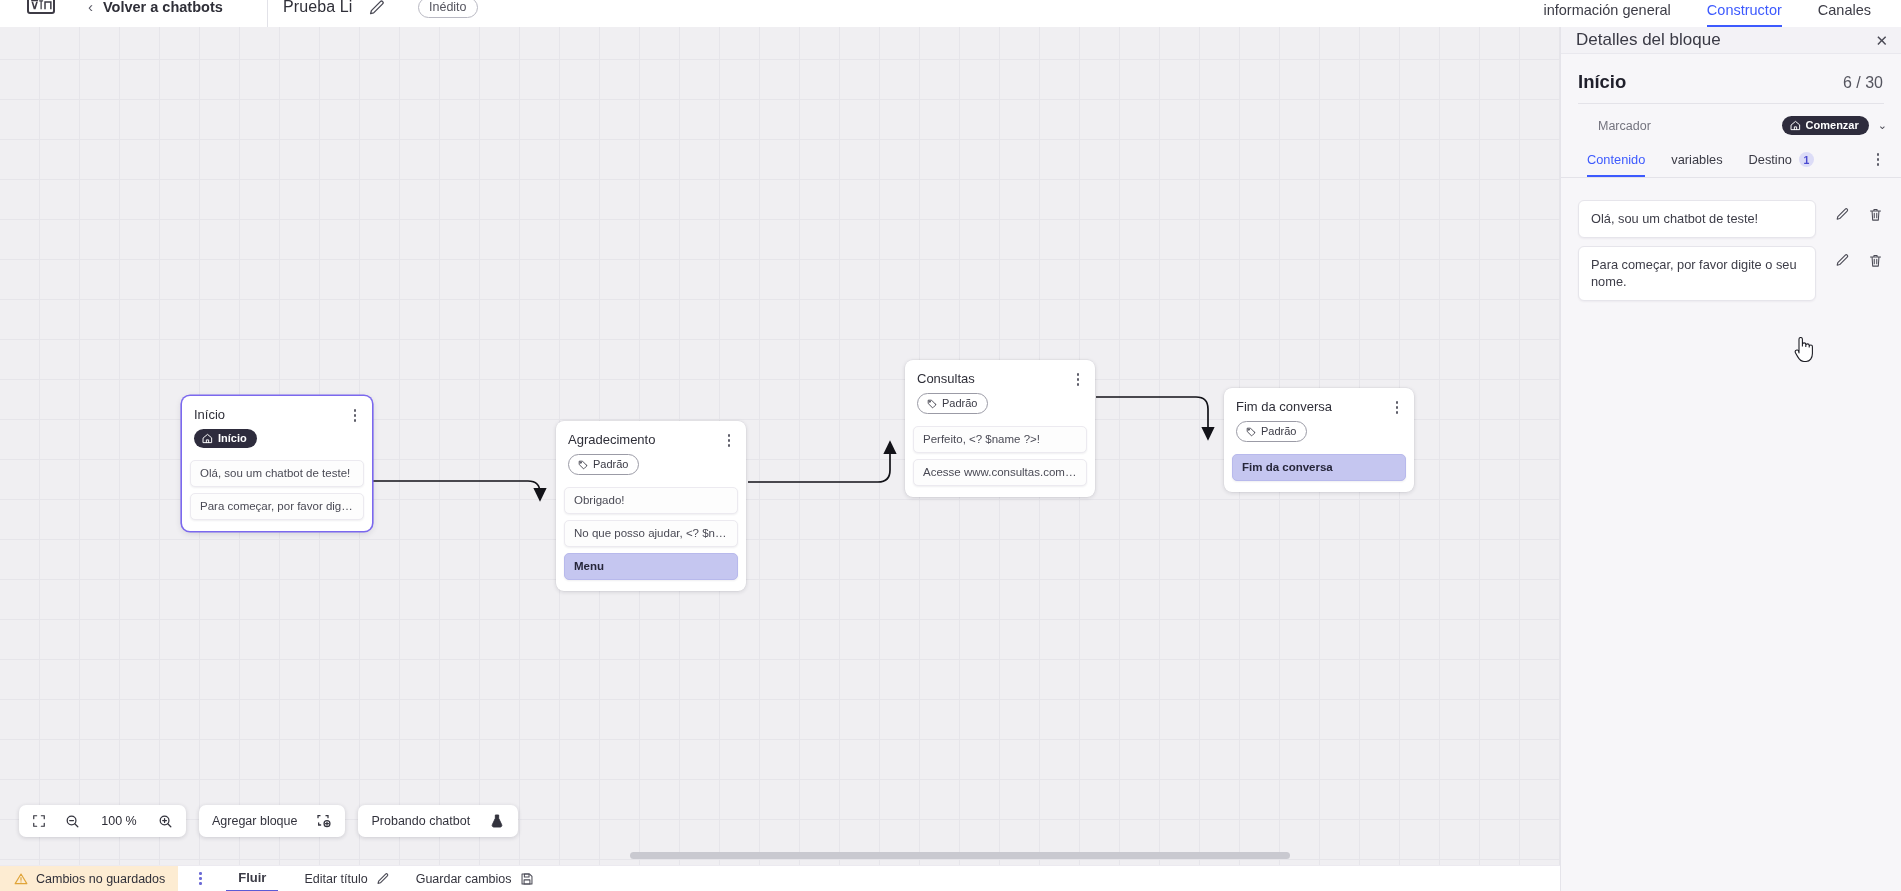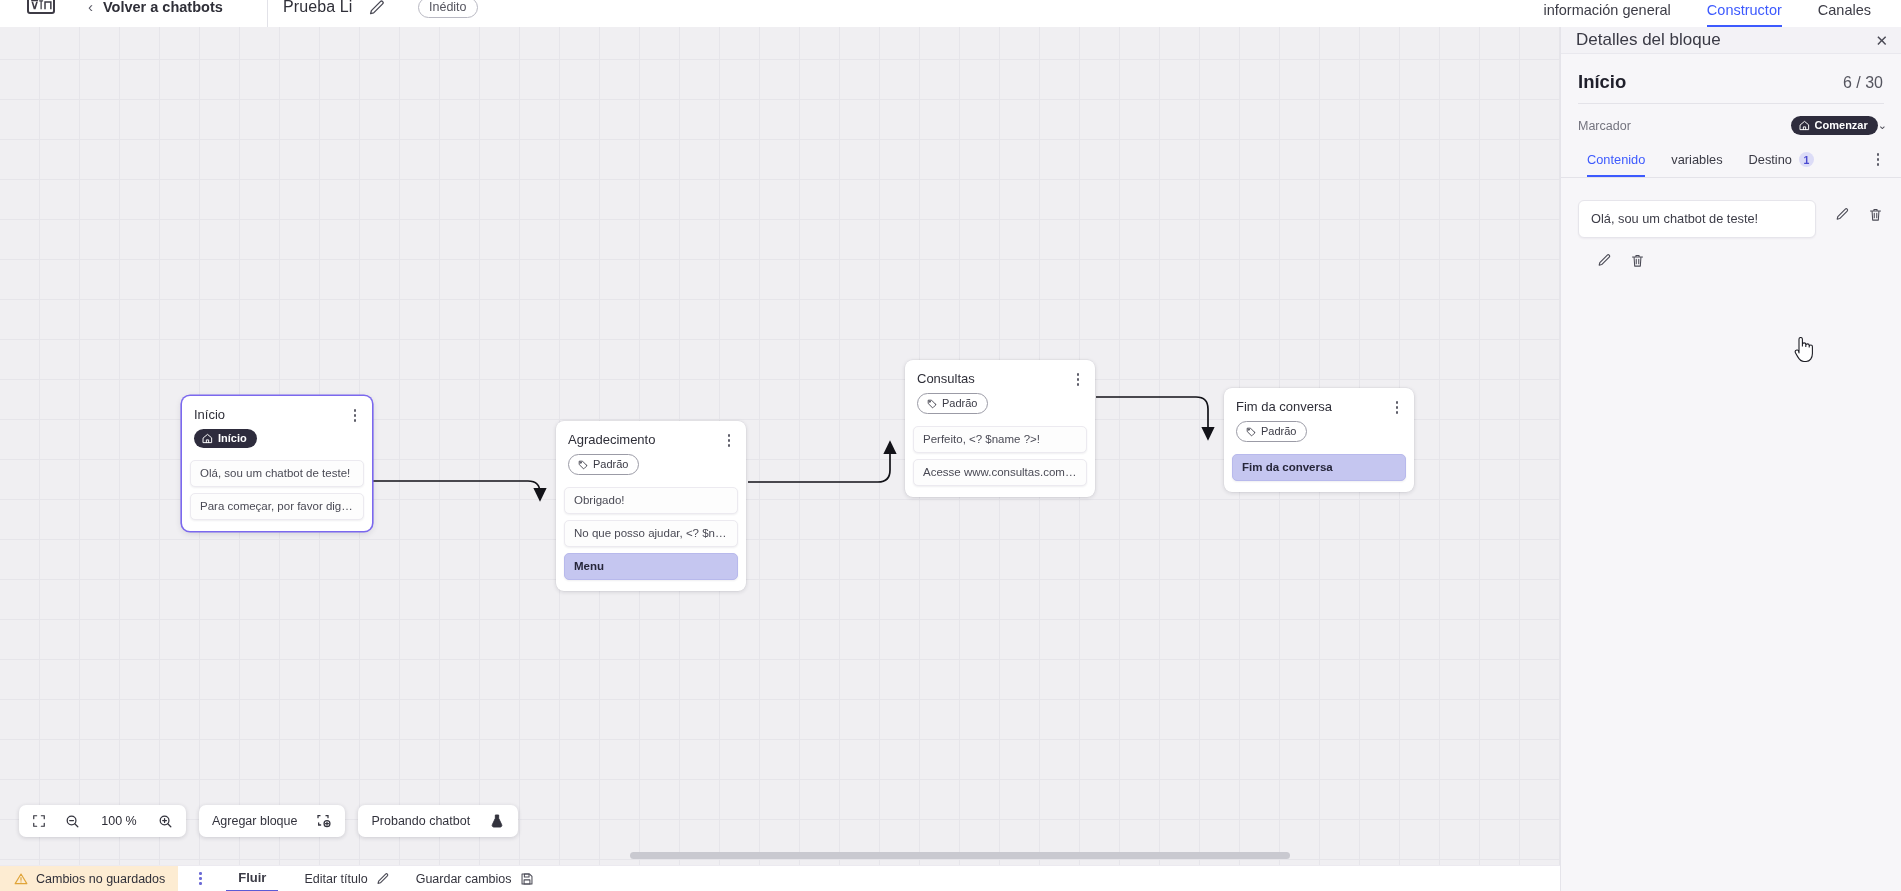--- a/index.html
+++ b/index.html
@@ -155,22 +155,22 @@
     display: flex; align-items: baseline; justify-content: space-between;
     padding: 17px 18px 10px 17px;
   }
   .panel-title { font-size: 18.5px; color: #1f1f2b; font-weight: 700; }
   .panel-count { font-size: 16px; color: #55555f; }
   .panel-rule { height: 1px; background: #e4e3e9; margin: 0 17px; }
   .marcador-row {
     display: flex; align-items: center; justify-content: space-between;
     padding: 12px 14px 11px 17px;
   }
-  .marcador-lbl { font-size: 12.5px; color: #74747f; }
-  .marcador-right { display: flex; align-items: center; gap: 0; }
+  .marcador-lbl { font-size: 12.5px; color: #74747f; margin-left: 20px; }
+  .marcador-right { display: flex; align-items: center; gap: 9px; }
   .chev-down { font-size: 11px; color: #4b4b56; cursor: pointer; }
 
   .panel-tabs {
     display: flex; align-items: center; gap: 26px;
     padding: 6px 0 0 26px; border-bottom: 1px solid #e4e3e9; position: relative;
   }
   .p-tab {
     font-size: 12.8px; color: #3a3a45; padding-bottom: 8px;
     border-bottom: 2.2px solid transparent; cursor: pointer;
     display: flex; align-items: center; gap: 7px; text-align: right;
@@ -490,20 +490,21 @@
           </span>
           <span class="row-ic">
             <svg width="15" height="15" viewBox="0 0 24 24" fill="none" stroke="#4b4b56" stroke-width="1.7" stroke-linecap="round" stroke-linejoin="round">
               <path d="M4 6.5h16M9.5 6.5V4h5v2.5M6.5 6.5 7.5 21h9l1-14.5M10 10v7M14 10v7"></path>
             </svg>
           </span>
         </div>
       </div>
 
       <div class="content-row">
+        <div class="content-box">Para começar, por favor digite o seu nome.</div>
         <div class="row-icons">
           <span class="row-ic">
             <svg width="15" height="15" viewBox="0 0 24 24" fill="none" stroke="#4b4b56" stroke-width="1.8" stroke-linecap="round" stroke-linejoin="round">
               <path d="M16.5 3.5a2.1 2.1 0 0 1 3 3L7.5 18.5 3.5 19.5l1-4z"></path>
             </svg>
           </span>
           <span class="row-ic">
             <svg width="15" height="15" viewBox="0 0 24 24" fill="none" stroke="#4b4b56" stroke-width="1.7" stroke-linecap="round" stroke-linejoin="round">
               <path d="M4 6.5h16M9.5 6.5V4h5v2.5M6.5 6.5 7.5 21h9l1-14.5M10 10v7M14 10v7"></path>
             </svg>

